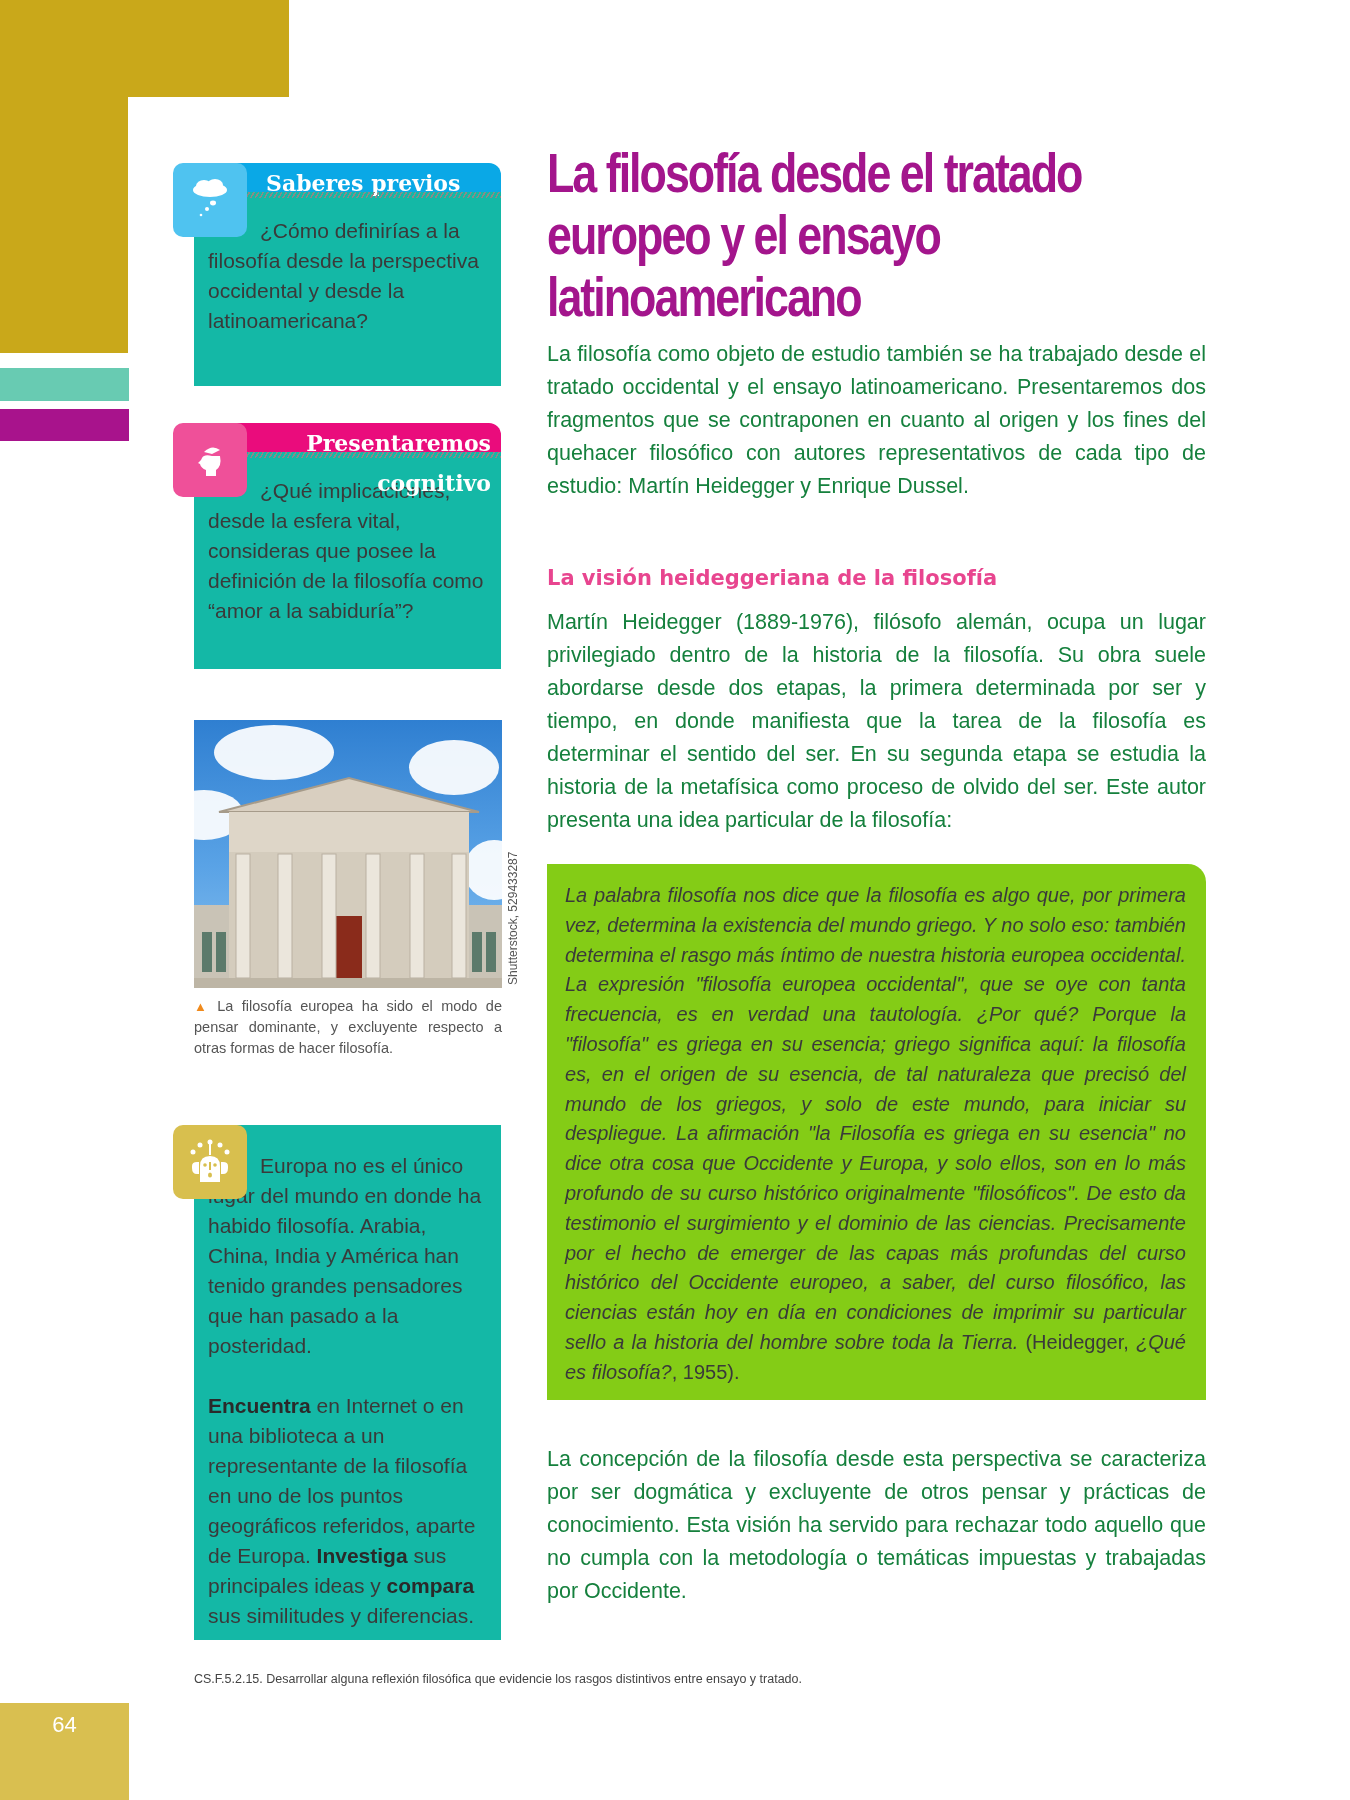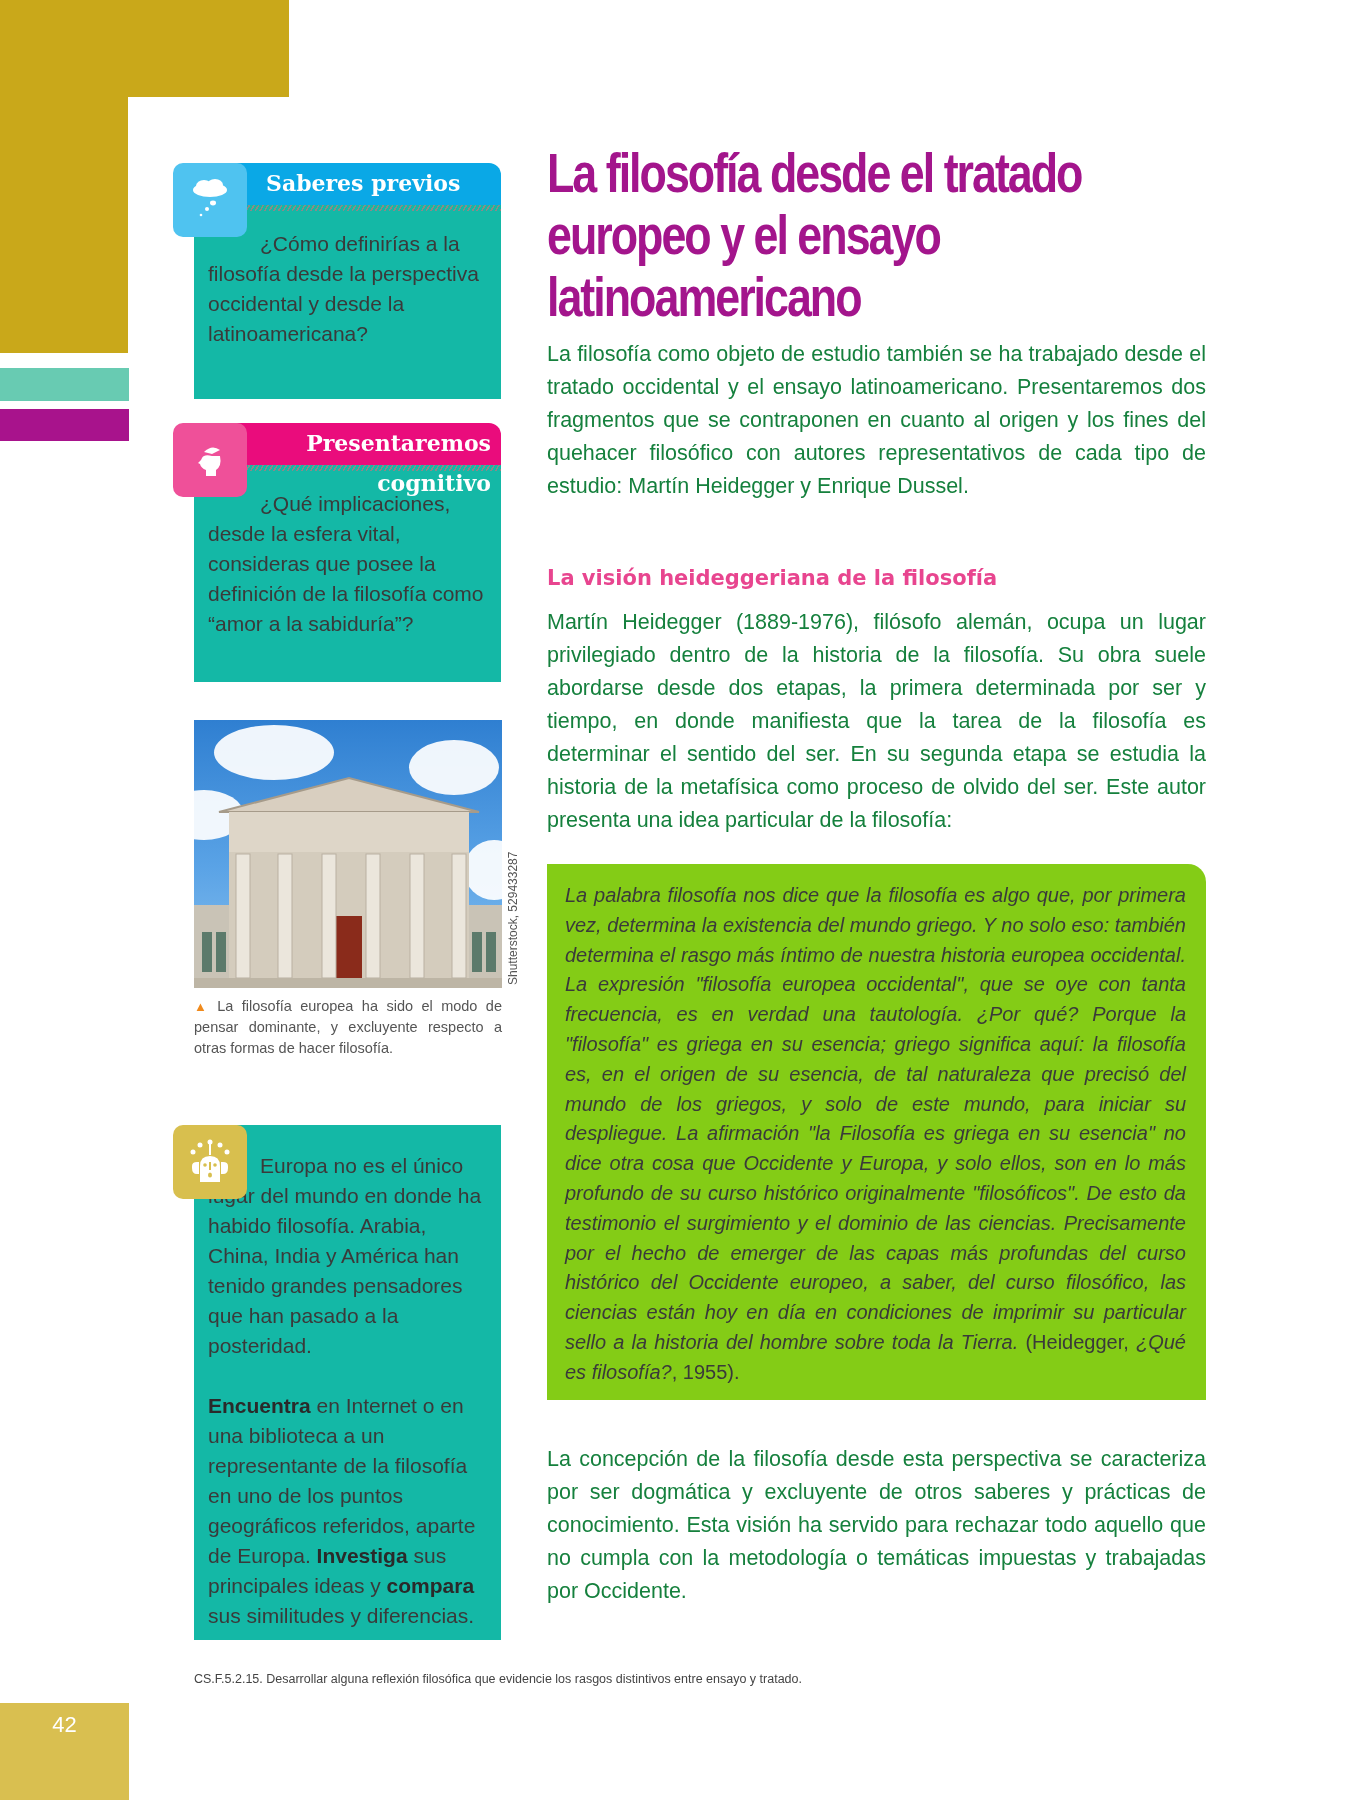--- a/index.html
+++ b/index.html
@@ -10,21 +10,21 @@
   .deco { position: absolute; }
   .deco-top { left: 0; top: 0; width: 289px; height: 97px; background: #c9a81a; }
   .deco-left { left: 0; top: 0; width: 128px; height: 353px; background: #c9a81a; }
   .deco-teal { left: 0; top: 368px; width: 129px; height: 33px; background: #68cbb2; }
   .deco-purple { left: 0; top: 409px; width: 129px; height: 32px; background: #a8138c; }
   .deco-foot { left: 0; top: 1703px; width: 129px; height: 97px; background: #d9bf50; }
   .page-number { position: absolute; left: 0; top: 1712px; width: 129px; text-align: center; color: #ffffff; font-size: 22px; font-family: "Liberation Sans", sans-serif; }
 
   
   .sidebox { position: absolute; left: 194px; width: 307px; }
-  .sidebox .head { position: relative; height: 42px; border-top-right-radius: 12px; padding-left: 72px; color: #ffffff; font-weight: bold; font-size: 22px; line-height: 40px; font-family: "DejaVu Serif", serif; }
+  .sidebox .head { position: relative; height: 29px; border-top-right-radius: 12px; padding-left: 72px; color: #ffffff; font-weight: bold; font-size: 22px; line-height: 40px; font-family: "DejaVu Serif", serif; }
   .sidebox .head::after { content: ""; position: absolute; left: 52px; right: 0; bottom: -6px; height: 6px; background: repeating-linear-gradient(-60deg, #8a8a8a 0 1.5px, transparent 1.5px 4px); }
   .sidebox .icon-tile { position: absolute; left: -21px; top: 0; width: 74px; height: 74px; border-radius: 10px; display: flex; align-items: center; justify-content: center; z-index: 2; }
   .sidebox .body { background: #14b8a6; padding: 24px 14px 14px 14px; font-size: 21px; line-height: 30px; color: #3a3a3a; }
   .sidebox .body p { text-indent: 52px; }
   .sidebox .body p.noindent { text-indent: 0; }
   .sidebox .body b { color: #2a2a2a; }
 
   .box-saberes { top: 163px; }
   .box-saberes .head { background: #0aa8e6; }
   .box-saberes .icon-tile { background: #4fc3f0; }
@@ -66,21 +66,21 @@
   .footer-note { position: absolute; left: 194px; top: 1672px; font-size: 12.5px; color: #444; }
 </style>
 </head>
 <body>
 
 <div class="deco deco-top"></div>
 <div class="deco deco-left"></div>
 <div class="deco deco-teal"></div>
 <div class="deco deco-purple"></div>
 <div class="deco deco-foot"></div>
-<div class="page-number">42</div>
+<div class="page-number">64</div>
 
 <section class="sidebox box-saberes">
   <div class="icon-tile">
     <svg width="46" height="46" viewBox="0 0 46 46">
       <ellipse cx="23" cy="13" rx="17" ry="7" fill="#fff"></ellipse>
       <ellipse cx="17" cy="9" rx="8" ry="6" fill="#fff"></ellipse>
       <ellipse cx="28" cy="8" rx="8" ry="6" fill="#fff"></ellipse>
       <ellipse cx="26" cy="26" rx="3" ry="2.4" fill="#fff"></ellipse>
       <circle cx="20" cy="32" r="2" fill="#fff"></circle>
       <circle cx="14" cy="38" r="1.3" fill="#fff"></circle>
@@ -175,15 +175,15 @@
 
 <h2 class="subheading">La visión heideggeriana de la filosofía</h2>
 
 <p class="main-text heid-para">Martín Heidegger (1889-1976), filósofo alemán, ocupa un lugar privilegiado dentro de la historia de la filosofía. Su obra suele abordarse desde dos etapas, la primera determinada por ser y tiempo, en donde manifiesta que la tarea de la filosofía es determinar el sentido del ser. En su segunda etapa se estudia la historia de la metafísica como proceso de olvido del ser. Este autor presenta una idea particular de la filosofía:</p>
 
 <blockquote class="quote">
   <span>La palabra filosofía nos dice que la filosofía es algo que, por primera vez, determina la existencia del mundo griego. Y no solo eso: también determina el rasgo más íntimo de nuestra historia europea occidental. La expresión "filosofía europea occidental", que se oye con tanta frecuencia, es en verdad una tautología. ¿Por qué? Porque la "filosofía" es griega en su esencia; griego significa aquí: la filosofía es, en el origen de su esencia, de tal naturaleza que precisó del mundo de los griegos, y solo de este mundo, para iniciar su despliegue. La afirmación "la Filosofía es griega en su esencia" no dice otra cosa que Occidente y Europa, y solo ellos, son en lo más profundo de su curso histórico originalmente "filosóficos". De esto da testimonio el surgimiento y el dominio de las ciencias. Precisamente por el hecho de emerger de las capas más profundas del curso histórico del Occidente europeo, a saber, del curso filosófico, las ciencias están hoy en día en condiciones de imprimir su particular sello a la historia del hombre sobre toda la Tierra.</span>
   <span class="cite"><span>(Heidegger, </span><i>¿Qué es filosofía?</i><span>, 1955).</span></span>
 </blockquote>
 
-<p class="main-text conclusion">La concepción de la filosofía desde esta perspectiva se caracteriza por ser dogmática y excluyente de otros saberes y prácticas de conocimiento. Esta visión ha servido para rechazar todo aquello que no cumpla con la metodología o temáticas impuestas y trabajadas por Occidente.</p>
+<p class="main-text conclusion">La concepción de la filosofía desde esta perspectiva se caracteriza por ser dogmática y excluyente de otros pensar y prácticas de conocimiento. Esta visión ha servido para rechazar todo aquello que no cumpla con la metodología o temáticas impuestas y trabajadas por Occidente.</p>
 
 <p class="footer-note">CS.F.5.2.15. Desarrollar alguna reflexión filosófica que evidencie los rasgos distintivos entre ensayo y tratado.</p>
 
 </body></html>

